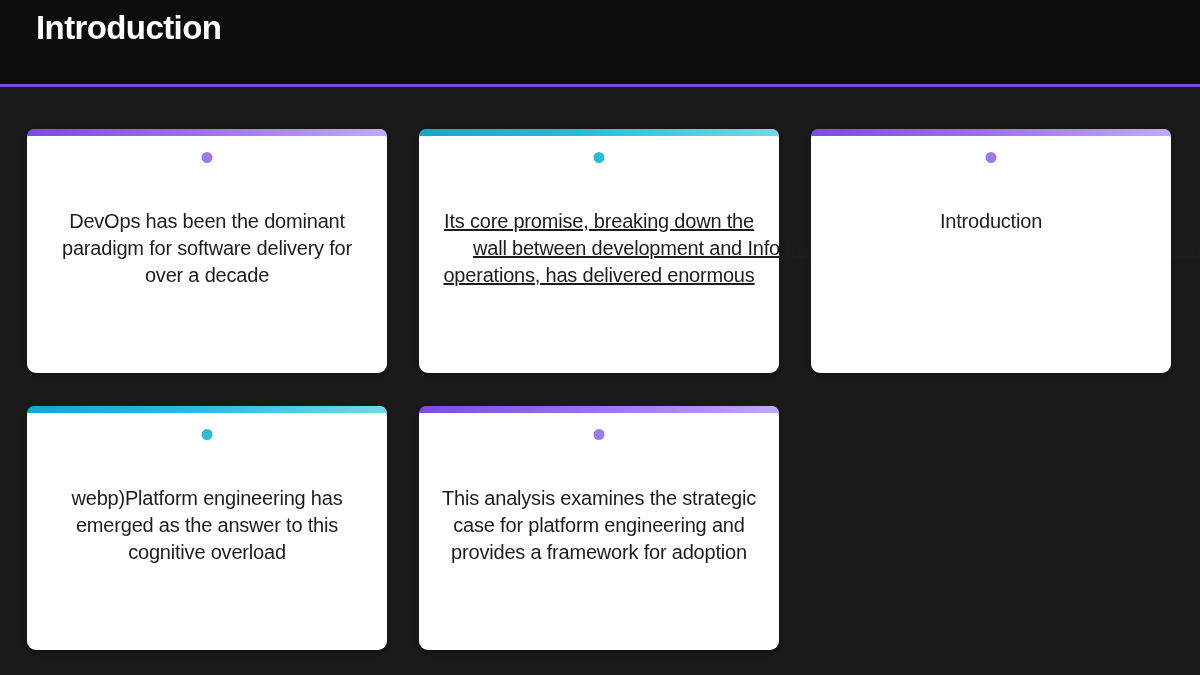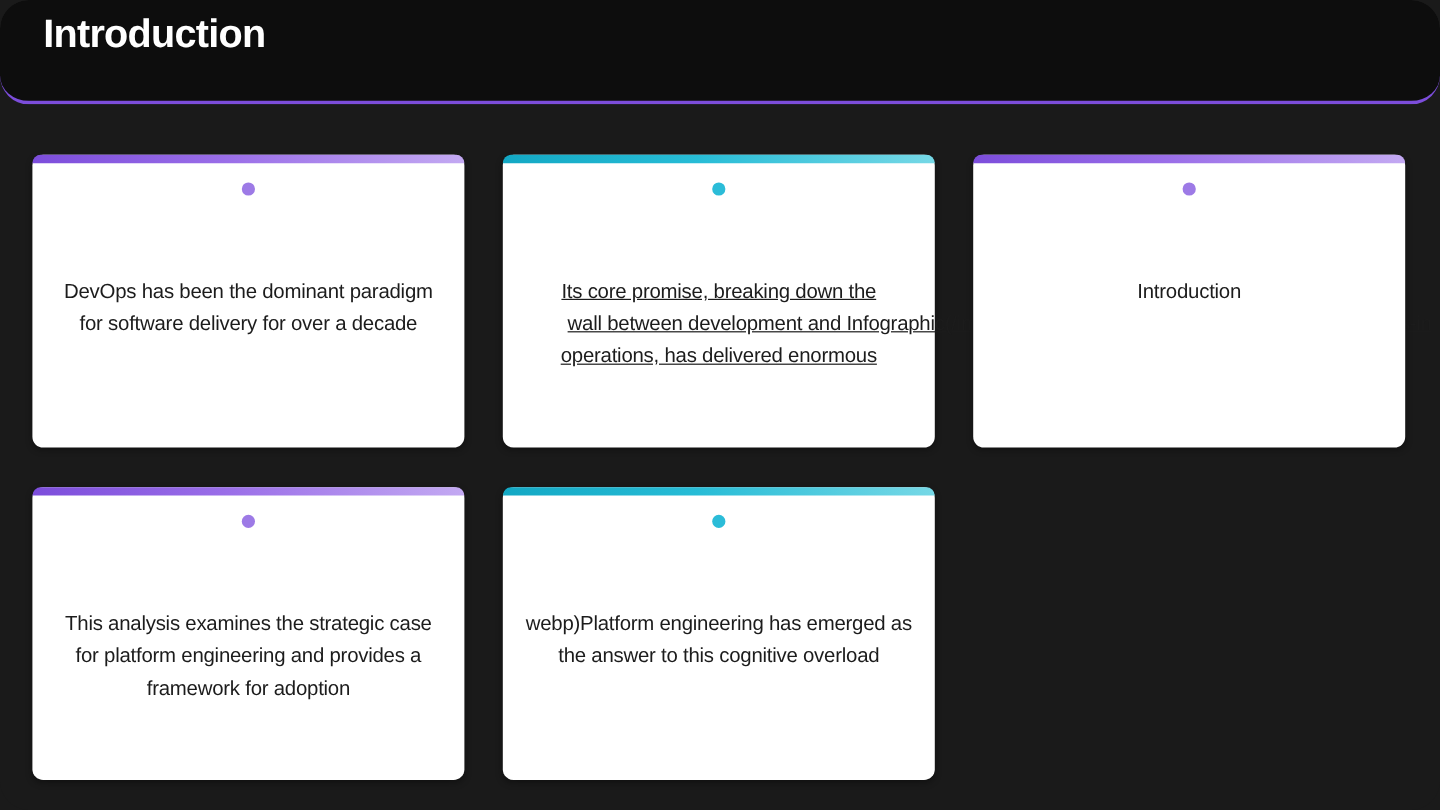--- a/index.html
+++ b/index.html
@@ -1,16 +1,16 @@
 <!DOCTYPE html>
 <html><head>
 <meta charset="utf-8">
 <title>Introduction</title>
 <style>
-  * { box-sizing: border-box; margin: 0; padding: 0; border-radius: 24px; }
+  * { box-sizing: border-box; margin: 0; padding: 0; }
 
   html, body {
     width: 1200px;
     height: 675px;
     overflow: hidden;
   }
 
   body {
     background: #1a1a1a;
     font-family: "Liberation Sans", sans-serif;
@@ -97,27 +97,27 @@
     width: 11px;
     height: 11px;
     border-radius: 50%;
   }
 
   .card.accent-purple .card-dot { background: #9d7ae6; }
   .card.accent-cyan   .card-dot { background: #2bbcd8; }
 
   .card-body {
     position: absolute;
-    top: 100px;
+    top: 79px;
     left: 0;
     width: 100%;
     padding: 0 18px;
     text-align: center;
     color: #1c1c1c;
-    font-size: 17px;
+    font-size: 20px;
     line-height: 27px;
     letter-spacing: -0.2px;
   }
 
   
   .card-body.nowrap-overflow {
     white-space: nowrap;
     overflow: visible;
     padding: 0;
     text-decoration: underline;
@@ -165,34 +165,34 @@
     </div>
 
     <div class="card accent-purple">
       <div class="card-accent"></div>
       <div class="card-dot"></div>
       <div class="card-body">
         <span>Introduction</span>
       </div>
     </div>
 
+    <div class="card accent-cyan">
+      <div class="card-accent"></div>
+      <div class="card-dot"></div>
+      <div class="card-body">
+        <span>webp)Platform engineering has</span>
+        <span>emerged as the answer to this</span>
+        <span>cognitive overload</span>
+      </div>
+    </div>
+
     <div class="card accent-purple">
       <div class="card-accent"></div>
       <div class="card-dot"></div>
       <div class="card-body">
         <span>This analysis examines the strategic</span>
         <span>case for platform engineering and</span>
         <span>provides a framework for adoption</span>
       </div>
     </div>
 
-    <div class="card accent-cyan">
-      <div class="card-accent"></div>
-      <div class="card-dot"></div>
-      <div class="card-body">
-        <span>webp)Platform engineering has</span>
-        <span>emerged as the answer to this</span>
-        <span>cognitive overload</span>
-      </div>
-    </div>
-
   </div>
 </div>
 
 </body></html>

